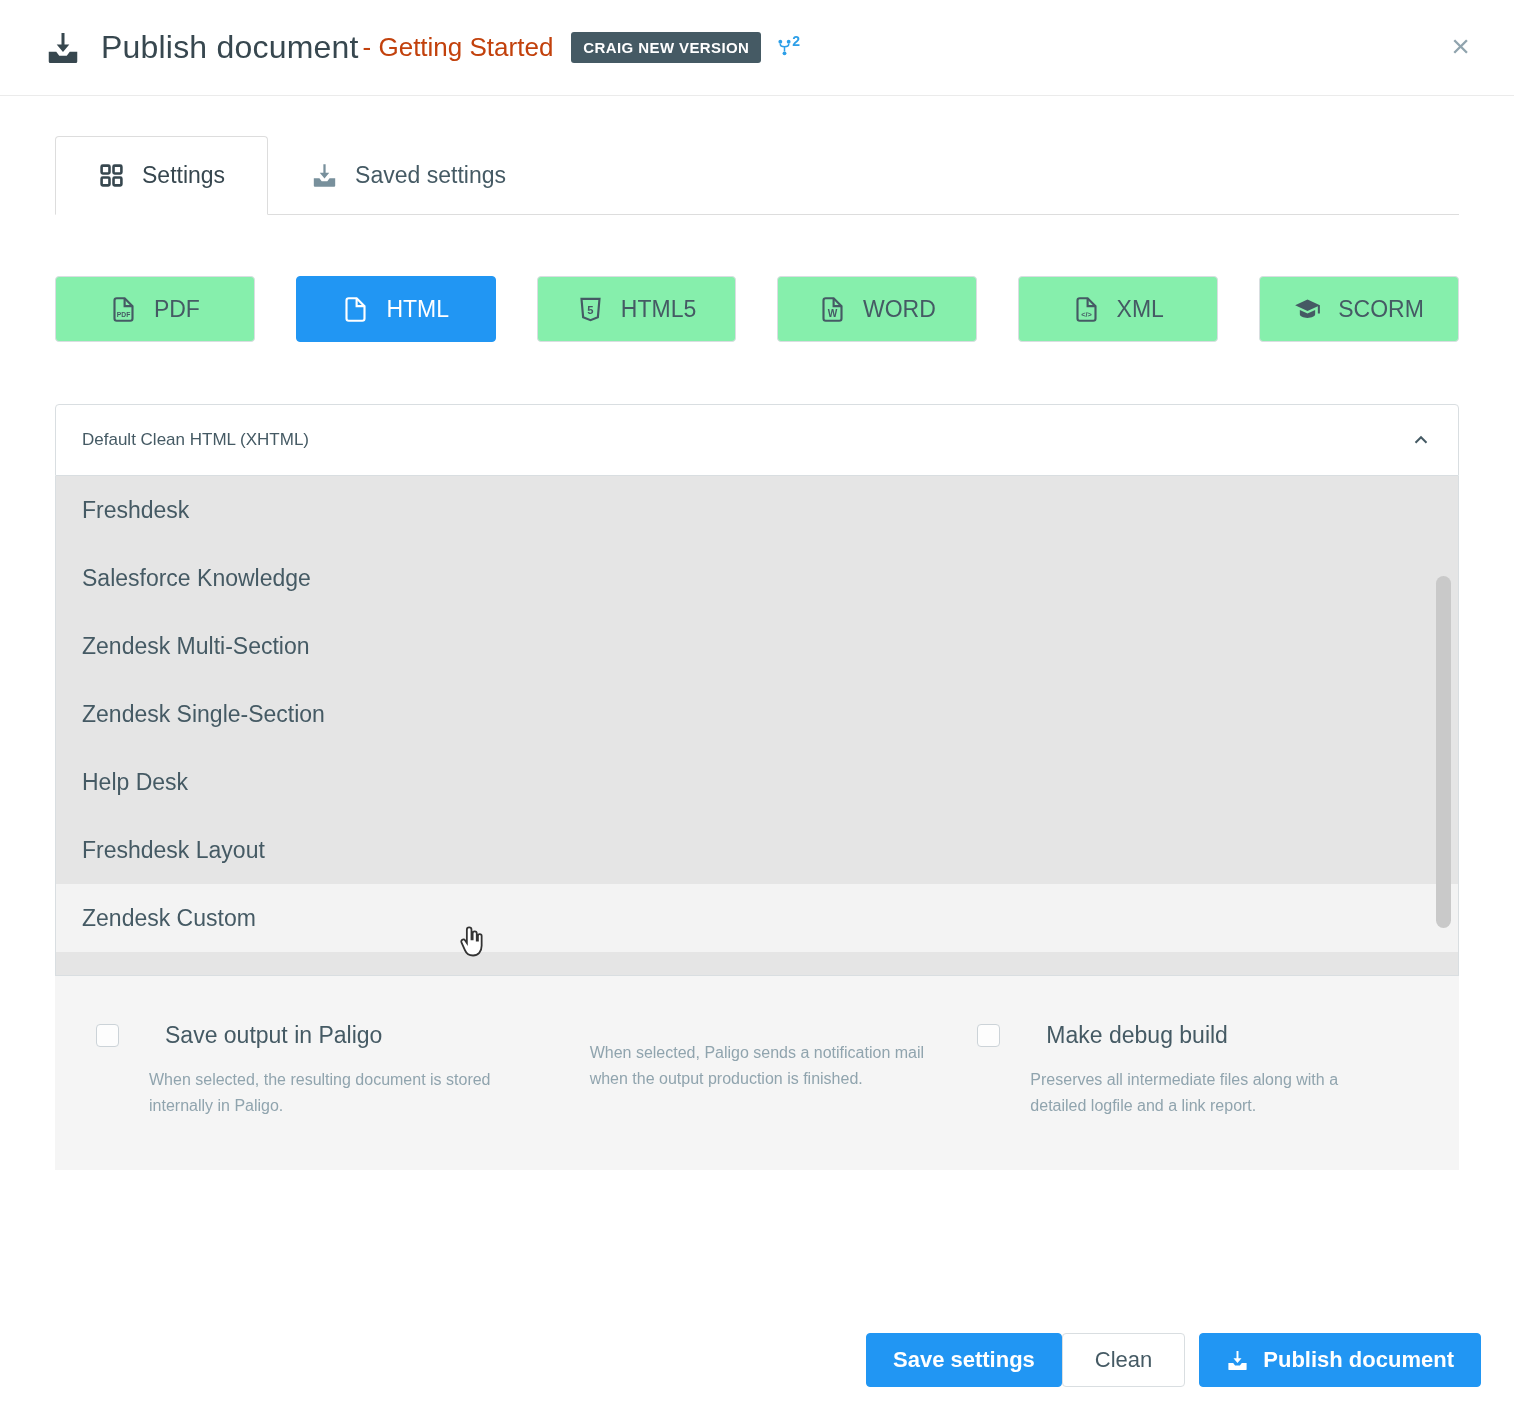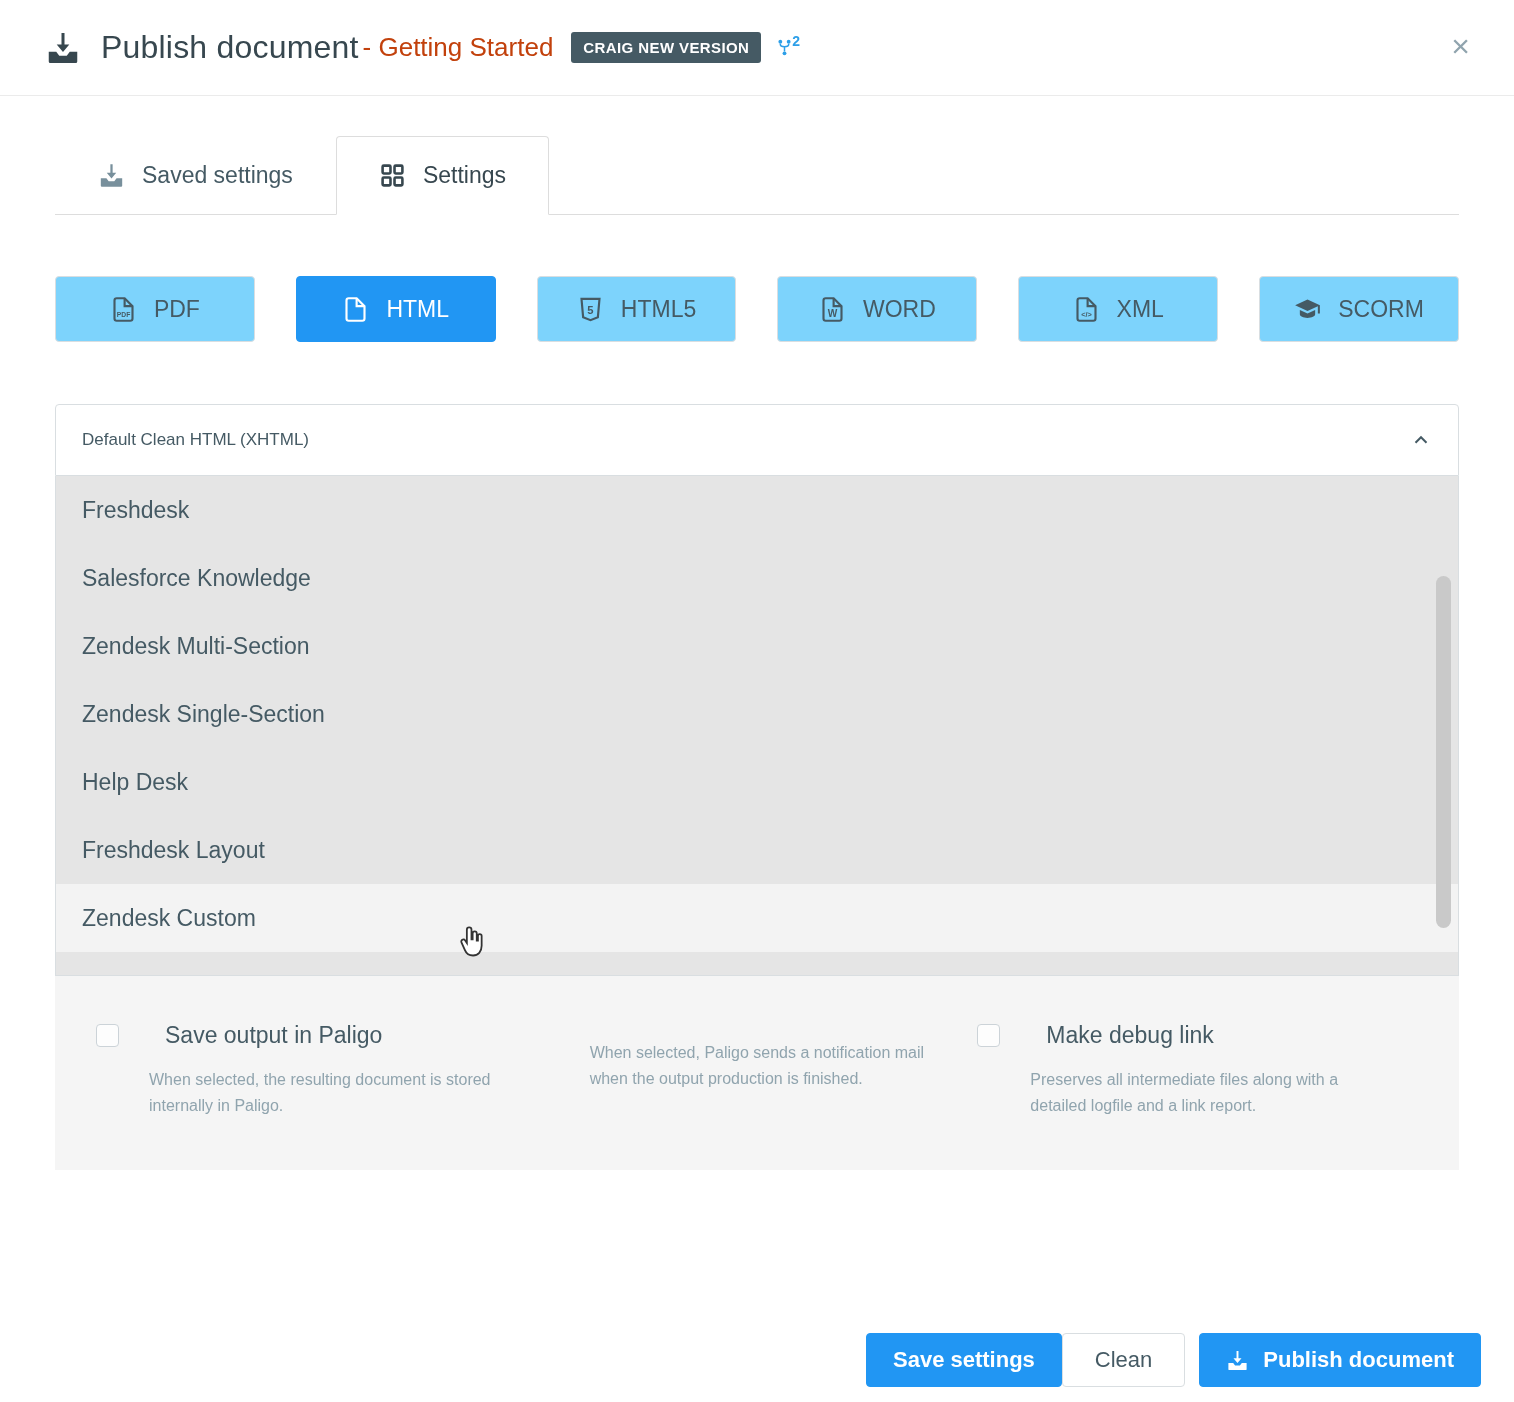--- a/index.html
+++ b/index.html
@@ -31,21 +31,21 @@
     font-size:23px; color:#455a64; margin-bottom:-1px; border:1px solid transparent;
     border-radius:4px 4px 0 0; cursor:pointer; }
   .tab.active { background:#fff; border-color:#dddddd #dddddd #ffffff; color:#37474f; }
   .tab svg { width:27px; height:27px; }
   .tab.inactive svg { color:#78909c; }
 
   
   .formats { display:flex; gap:41px; margin:61px 55px 0; }
   .format-btn { flex:1; height:66px; border:1px solid #d9dee1; border-radius:4px;
     display:flex; align-items:center; justify-content:center; gap:17px;
-    font-size:23px; color:#455a64; background:#7dd3fc; cursor:pointer; }
+    font-size:23px; color:#455a64; background:#86efac; cursor:pointer; }
   .format-btn svg { width:27px; height:27px; flex:none; }
   .format-btn.active { background:#2196f3; border-color:#2196f3; color:#fff; }
 
   
   .layout-select { margin:62px 55px 0; }
   .select-header { height:72px; border:1px solid #d9dee1; border-radius:4px 4px 0 0;
     display:flex; align-items:center; justify-content:space-between; padding:0 26px;
     font-size:17px; color:#455a64; background:#fff; cursor:pointer; }
   .select-header svg { width:22px; height:22px; color:#455a64; }
   .select-list { border:1px solid #d9dee1; border-top:none; height:500px;
@@ -99,36 +99,36 @@
       <circle cx="14" cy="4" r="2.3" fill="currentColor"></circle>
       <circle cx="9" cy="18" r="2.3" fill="currentColor"></circle>
       <path d="M4 6.3v1.2c0 2 2 2.6 5 2.6s5-.6 5-2.6V6.3 M9 10.1v5.6" fill="none" stroke="currentColor" stroke-width="1.8"></path>
     </svg>
     <span class="branch-count">2</span>
   </span>
   <span class="close-btn">×</span>
 </div>
 
 <div class="tabs">
-  <div class="tab inactive">
-    <svg viewBox="0 0 24 24" fill="currentColor">
-      <path d="M11 2h2v7.6h3.2L12 14.6 7.8 9.6H11z"></path>
-      <path d="M2.5 14.5h5l2 2.6h5l2-2.6h5V21a1 1 0 0 1-1 1h-17a1 1 0 0 1-1-1z"></path>
-    </svg>
-    <span>Saved settings</span>
-  </div>
   <div class="tab active">
     <svg viewBox="0 0 24 24" fill="none" stroke="currentColor" stroke-width="2.3">
       <rect x="3.2" y="3.2" width="7" height="7" rx="1"></rect>
       <rect x="13.8" y="3.2" width="7" height="7" rx="1"></rect>
       <rect x="3.2" y="13.8" width="7" height="7" rx="1"></rect>
       <rect x="13.8" y="13.8" width="7" height="7" rx="1"></rect>
     </svg>
     <span>Settings</span>
   </div>
+  <div class="tab inactive">
+    <svg viewBox="0 0 24 24" fill="currentColor">
+      <path d="M11 2h2v7.6h3.2L12 14.6 7.8 9.6H11z"></path>
+      <path d="M2.5 14.5h5l2 2.6h5l2-2.6h5V21a1 1 0 0 1-1 1h-17a1 1 0 0 1-1-1z"></path>
+    </svg>
+    <span>Saved settings</span>
+  </div>
 </div>
 
 <div class="formats">
   <div class="format-btn">
     <svg viewBox="0 0 24 24" fill="none" stroke="currentColor" stroke-width="1.9">
       <path d="M13 2H6a2 2 0 0 0-2 2v16a2 2 0 0 0 2 2h12a2 2 0 0 0 2-2V9z"></path>
       <path d="M13 2v7h7"></path>
       <text x="12" y="18.5" font-size="6" font-weight="bold" text-anchor="middle" fill="currentColor" stroke="none">PDF</text>
     </svg>
     <span>PDF</span>
@@ -215,21 +215,21 @@
       <span class="option-label">Save output in Paligo</span>
     </div>
     <div class="option-desc">When selected, the resulting document is stored internally in Paligo.</div>
   </div>
   <div class="option-col">
     <div class="option-desc">When selected, Paligo sends a notification mail when the output production is finished.</div>
   </div>
   <div class="option-col">
     <div class="option-head">
       <span class="checkbox"></span>
-      <span class="option-label">Make debug link</span>
+      <span class="option-label">Make debug build</span>
     </div>
     <div class="option-desc">Preserves all intermediate files along with a detailed logfile and a link report.</div>
   </div>
 </div>
 
 <div class="footer">
   <div class="btn btn-primary">
     <span>Save settings</span>
   </div>
   <div class="footer-right">

